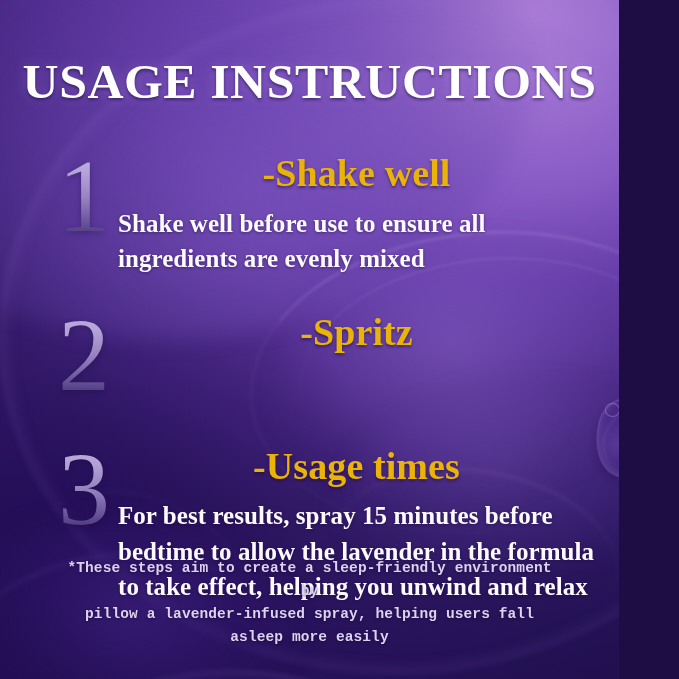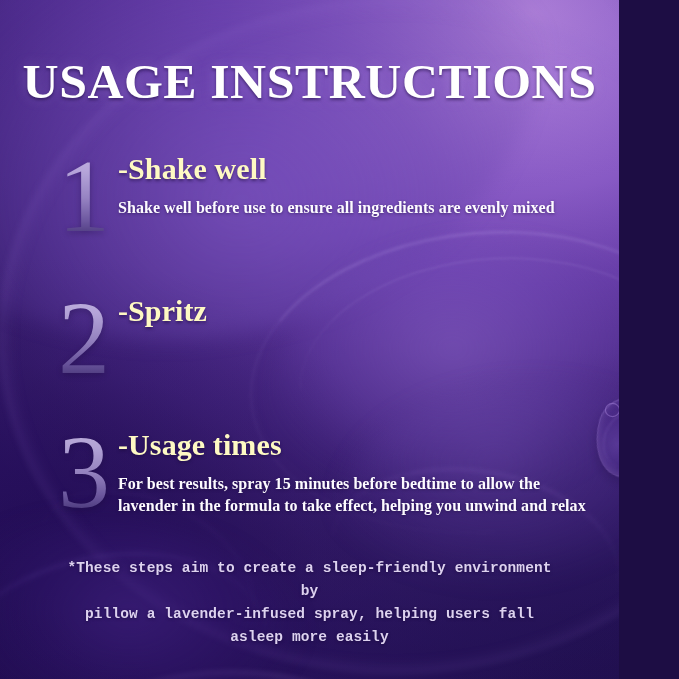--- a/index.html
+++ b/index.html
@@ -242,32 +242,33 @@
   }
 
   .step-body{
     margin-left:72px;
     padding-top:2px;
   }
 
   .step-head{
     font-family:"Liberation Serif", serif;
     font-weight:700;
-    font-size:30px;
+    font-size:38px;
     line-height:1.12;
-    color:#fef9c3;
+    color:#eab308;
     letter-spacing:.1px;
     text-shadow:0 2px 3px rgba(26,10,58,.52);
     margin-bottom:11px;
+    text-align:center;
   }
 
   .step-desc{
     font-family:"Liberation Serif", serif;
     font-weight:700;
-    font-size:16px;
+    font-size:25px;
     line-height:1.42;
     color:#fdfbff;
     letter-spacing:.05px;
     text-shadow:0 1px 3px rgba(26,10,58,.50);
     max-width:560px;
   }
 
   .footnote{
     position:absolute;
     left:0; right:0; bottom:30px;

